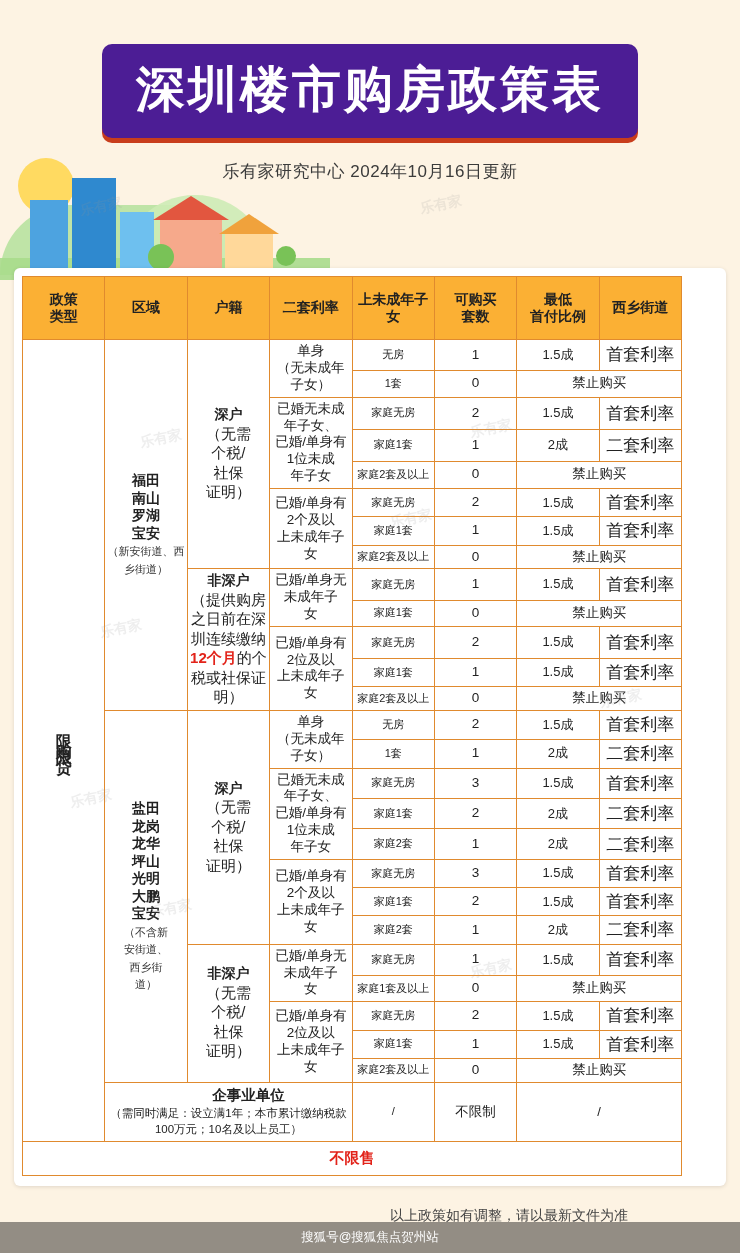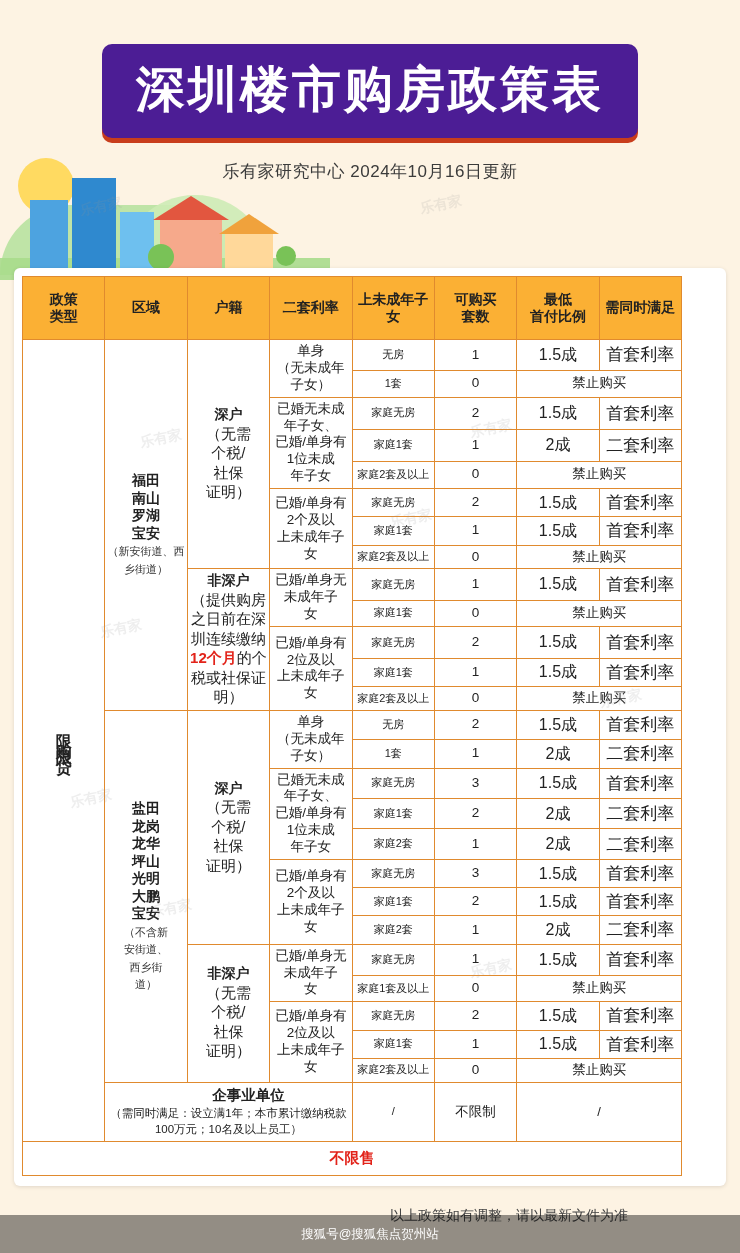--- a/index.html
+++ b/index.html
@@ -88,36 +88,36 @@
   }
   td.cat span{writing-mode:vertical-rl;letter-spacing:8px;display:inline-block;}
   td.region{width:66px;font-weight:bold;font-size:14px;line-height:1.35;}
   td.region .small{font-weight:normal;font-size:11px;color:#333;line-height:1.3;}
   td.hukou{width:66px;font-weight:bold;font-size:14px;line-height:1.35;}
   td.hukou .small{font-weight:normal;font-size:15px;line-height:1.3;}
   td.hukou .red{color:#e2231a;font-weight:bold;}
   td.family{width:150px;font-size:13.5px;line-height:1.45;}
   td.houses{width:120px;font-size:11px;}
   td.count{width:66px;font-size:13.5px;}
-  td.down{width:66px;font-size:16px;}
+  td.down{width:66px;font-size:13px;}
   td.rate{width:96px;font-size:17px;}
   .red{color:#e2231a;}
   .ban{color:#1d1d1d;font-size:13.5px;}
   td.unit{font-size:13.5px;line-height:1.5;text-align:center;}
   td.unit b{font-size:14.5px;margin-left:40px;}
   td.unit .small{font-size:11.5px;}
   tr.nolimit td{font-weight:bold;color:#e2231a;font-size:15px;padding:7px 2px;text-align:center;}
 
   .footnote{
     position:absolute;left:0;top:1207px;width:628px;
     text-align:right;box-sizing:border-box;
     font-size:14px;color:#444;
   }
   .watermark-bar{
-    position:absolute;left:0;bottom:0;width:740px;height:38px;
+    position:absolute;left:0;bottom:0;width:740px;height:31px;
     background:rgba(0,0,0,.42);color:#fff;font-size:12.5px;
     display:flex;align-items:center;justify-content:center;
   }
   .wm{
     position:absolute;color:rgba(150,150,150,.16);
     font-size:14px;font-weight:bold;pointer-events:none;
     transform:rotate(-12deg);
   }
 </style>
 </head>
@@ -147,21 +147,21 @@
   <table class="policy">
     <thead>
       <tr>
         <th><span>政策</span><br><span>类型</span></th>
         <th>区域</th>
         <th>户籍</th>
         <th>二套利率</th>
         <th>上未成年子女</th>
         <th>可购买<br>套数</th>
         <th>最低<br>首付比例</th>
-        <th>需同时满足</th>
+        <th>西乡街道</th>
       </tr>
     </thead>
     <tbody>
 
       <tr>
         <td class="vert cat" rowspan="27"><span>限购限贷</span></td>
         <td class="region" rowspan="13">
           福田<br>南山<br>罗湖<br>宝安<br><span class="small">（新安街道、西乡街道）</span>
         </td>
         <td class="hukou" rowspan="8">

